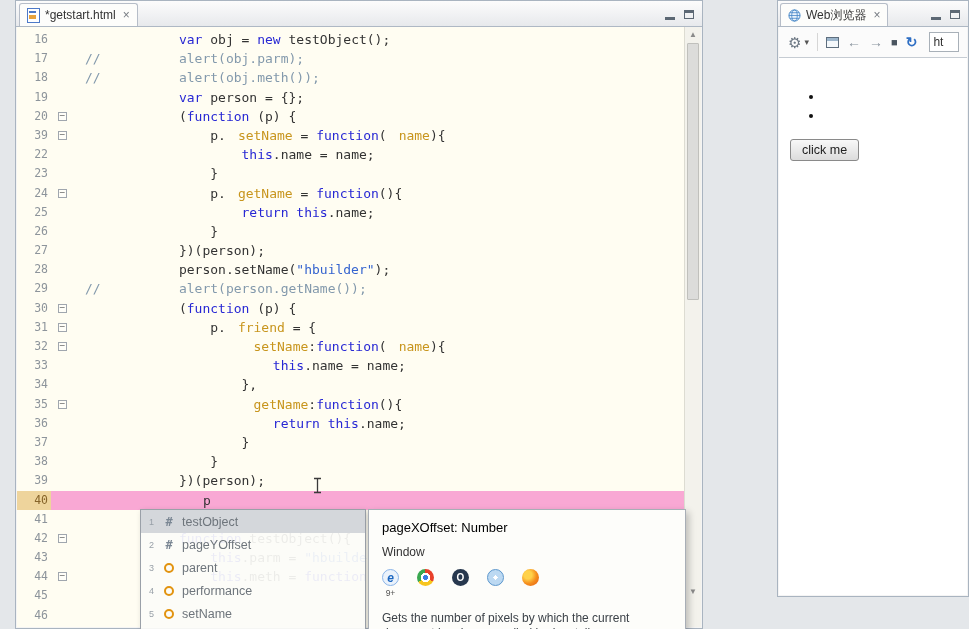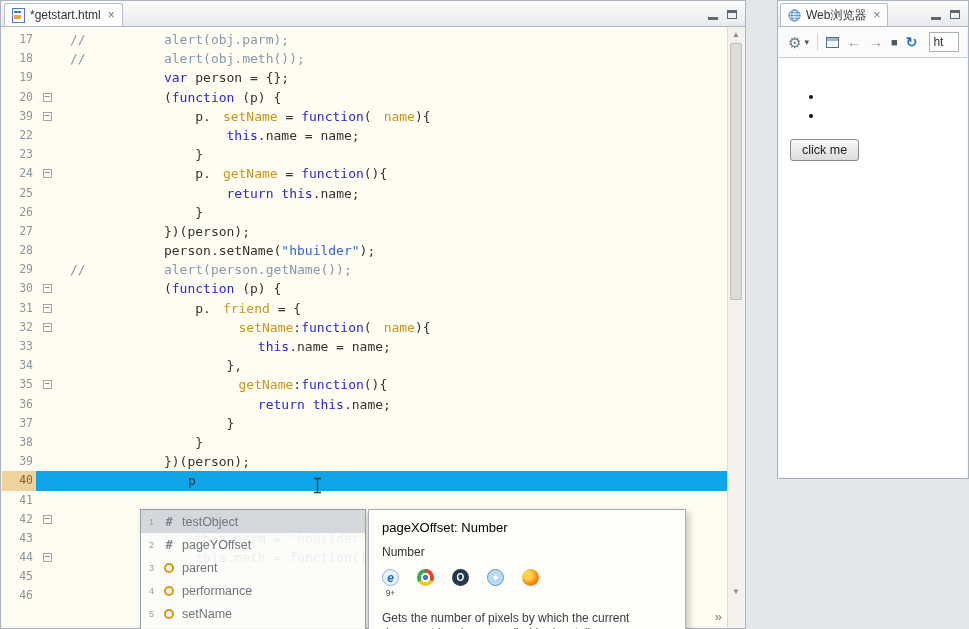--- a/index.html
+++ b/index.html
@@ -1,22 +1,22 @@
 <!DOCTYPE html>
 <html><head>
 <meta charset="utf-8">
 <style>
   html,body{margin:0;padding:0;}
   body{width:969px;height:629px;overflow:hidden;font-family:"Liberation Sans",sans-serif;background:#e4e7ea;}
   .stage{position:absolute;left:0;top:0;width:969px;height:629px;overflow:hidden;background:#e4e7ea;}
 
   
   .panel{position:absolute;top:0;background:#f4f4f4;border:1px solid #a9b4c0;box-sizing:border-box;}
-  .editor-panel{left:0;width:746px;height:629px;}
-  .browser-panel{left:777px;width:192px;height:479px;}
+  .editor-panel{left:15px;width:688px;height:629px;}
+  .browser-panel{left:777px;width:192px;height:597px;}
 
   .tabbar{position:relative;height:25px;background:linear-gradient(#fcfcfc,#e7e9ec);border-bottom:1px solid #aeb8c4;}
   .tab{position:absolute;left:3px;top:2px;height:23px;display:flex;align-items:center;gap:5px;padding:0 7px;
        background:#fdfdfb;border:1px solid #b6bdc8;border-bottom:none;border-radius:3px 3px 0 0;
        font-size:12px;color:#333;box-sizing:border-box;}
   .tab-title{white-space:nowrap;}
   .tab-close{color:#767b82;font-size:12px;margin-left:2px;cursor:pointer;line-height:12px;}
   .winbtns{position:absolute;right:8px;top:7px;display:flex;gap:9px;align-items:center;}
   .ico-min{width:10px;height:9px;border-bottom:3px solid #5c6874;display:inline-block;}
   .ico-max{width:10px;height:9px;border:1px solid #5c6874;border-top-width:3px;display:inline-block;box-sizing:border-box;}
@@ -29,21 +29,21 @@
   
   .editor-body{position:absolute;left:1px;right:1px;top:26px;bottom:1px;background:#fffdf2;overflow:hidden;}
   .code-lines{position:absolute;left:0;top:0;right:17px;bottom:0;padding-top:3px;overflow:hidden;}
   .code-row{display:flex;height:19.2px;line-height:19.2px;}
   .ln{width:34px;flex:none;text-align:right;padding-right:3px;color:#8d949b;
       font-family:"DejaVu Sans Mono",monospace;font-size:11.5px;box-sizing:border-box;}
   .fold{width:22px;flex:none;position:relative;}
   .foldbox{position:absolute;left:7px;top:5px;width:9px;height:9px;box-sizing:border-box;border:1px solid #a0a6ae;
            background:#fffef8;color:#666;font-size:10px;line-height:6px;text-align:center;}
   .code{flex:1;white-space:pre;font-family:"DejaVu Sans Mono",monospace;font-size:13px;color:#333;padding-left:12px;}
-  .code-row.current{background:#0ea5e9;gap:12px;}
+  .code-row.current{background:#f9a8d4;gap:12px;}
   .code-row.current .ln{background:#eed49c;color:#86642a;}
   .tok-kw{color:#2727d4;}
   .tok-pl{color:#333333;}
   .tok-cm{color:#8399ac;}
   .tok-str{color:#3564cf;}
   .tok-fn{color:#c8951d;margin-left:12px;}
 
   
   .vscroll{position:absolute;right:0;top:0;width:17px;bottom:0;background:#f3f2ec;border-left:1px solid #dddcd2;box-sizing:border-box;}
   .sarr{position:absolute;left:0;right:0;height:15px;text-align:center;font-size:8px;color:#8a8a8a;line-height:15px;}
@@ -123,20 +123,25 @@
         <span class="tab-close">×</span>
       </div>
       <div class="winbtns">
         <span class="ico-min"></span>
         <span class="ico-max"></span>
       </div>
     </div>
     <div class="editor-body">
       <div class="code-lines">
           <div class="code-row">
+            <div class="ln">16</div>
+            <div class="fold"></div>
+            <div class="code"><span class="tok-pl">            </span><span class="tok-kw">var</span><span class="tok-pl"> obj = </span><span class="tok-kw">new</span><span class="tok-pl"> testObject();</span></div>
+          </div>
+          <div class="code-row">
             <div class="ln">17</div>
             <div class="fold"></div>
             <div class="code"><span class="tok-cm">//          alert(obj.parm);</span></div>
           </div>
           <div class="code-row">
             <div class="ln">18</div>
             <div class="fold"></div>
             <div class="code"><span class="tok-cm">//          alert(obj.meth());</span></div>
           </div>
           <div class="code-row">
@@ -370,21 +375,21 @@
         <div class="ac-row">
           <div class="ac-index">5</div>
           <div class="ac-icon object"></div>
           <div class="ac-label">setName</div>
         </div>
       </div>
   </div>
 
   <div class="doc-popup">
     <div class="doc-title">pageXOffset: Number</div>
-    <div class="doc-context">Number</div>
+    <div class="doc-context">Window</div>
     <div class="doc-browsers">
         <div class="bwrap">
           <div class="bicon ie">e</div>
           <div class="badge">9+</div>
         </div>
         <div class="bwrap">
           <div class="bicon chrome"></div>
         </div>
         <div class="bwrap">
           <div class="bicon opera">O</div>

